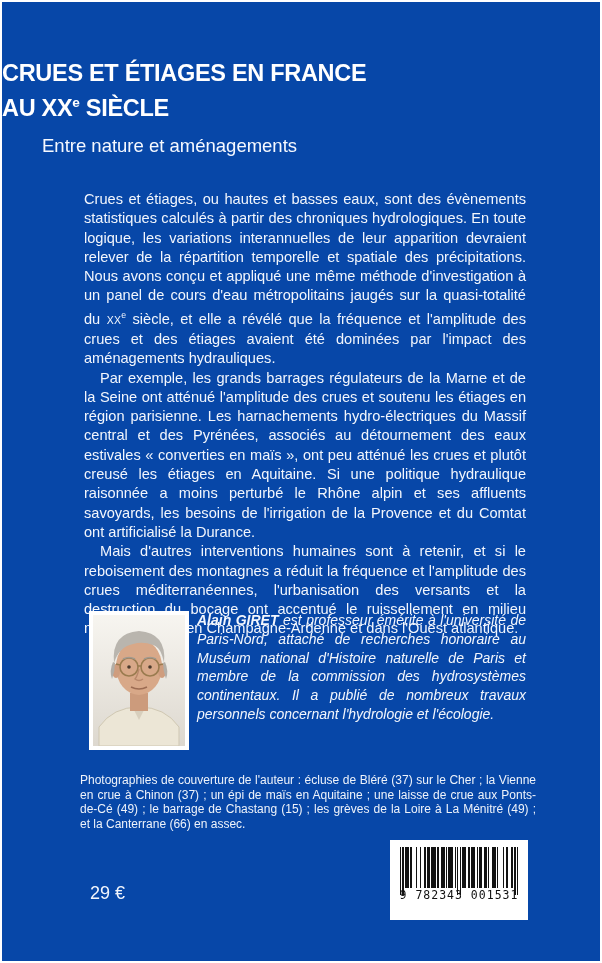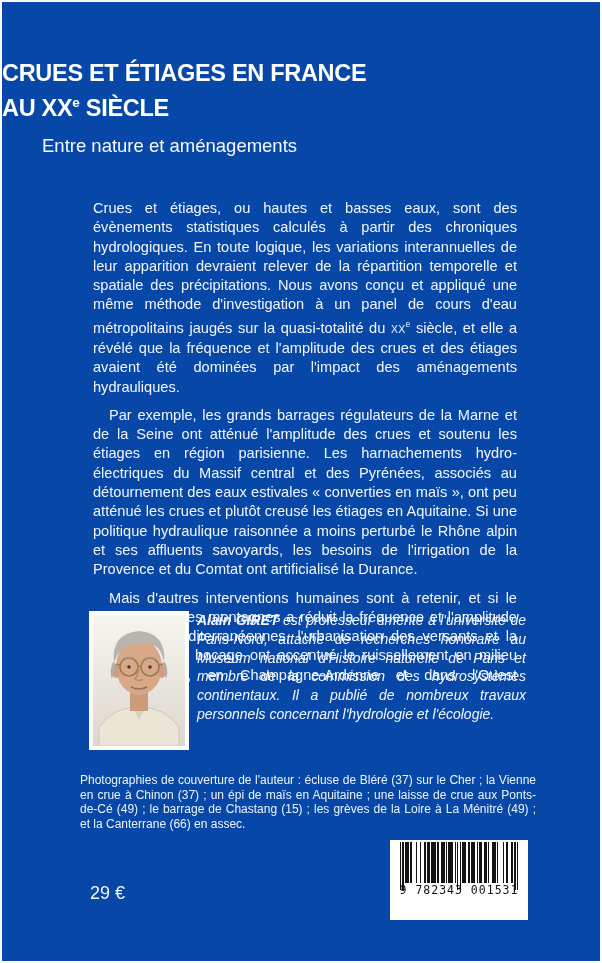--- a/index.html
+++ b/index.html
@@ -20,21 +20,21 @@
     font-size:23.5px;line-height:30px;letter-spacing:-0.3px;
   }
   .title .sup{font-size:0.58em;vertical-align:super;}
   .subtitle{margin-top:12px;font-size:18.5px;color:#f6f9ff;padding-left:40px;}
   
   .synopsis{
     position:absolute;left:82px;top:188px;width:442px;
     font-size:14.6px;line-height:19.3px;
     text-align:justify;
   }
-  .synopsis p{margin:9px;}
+  .synopsis p{margin:0;}
   .synopsis p.indent{text-indent:16px;}
   .xx{text-transform:uppercase;font-size:0.72em;letter-spacing:0.3px;}
   .supe{font-size:0.6em;vertical-align:super;}
   
   .author{position:absolute;left:87px;top:609px;width:437px;display:flex;}
   .photo-frame{
     flex:0 0 auto;width:92px;height:131px;background:#ffffff;
     border:4px solid #ffffff;box-sizing:content-box;
   }
   .photo-frame svg{display:block;width:92px;height:131px;}
@@ -50,21 +50,21 @@
     font-size:12px;line-height:14.6px;text-align:justify;
     color:#eef3fb;
   }
   
   .price{position:absolute;left:88px;top:881px;font-size:18px;}
   .isbn{position:absolute;left:88px;top:959px;font-size:10px;letter-spacing:0.2px;}
   .barcode-panel{
     position:absolute;left:388px;top:838px;width:138px;height:80px;
     background:#ffffff;box-sizing:border-box;
     display:flex;flex-direction:column;align-items:center;justify-content:flex-start;
-    padding-top:2px;
+    padding-top:7px;
   }
   .barcode-panel svg{width:118px;height:50px;}
   .barcode-number{
     font-family:"DejaVu Sans Mono", monospace;
     font-size:11.5px;color:#111;letter-spacing:1px;margin-top:-9px;
     background:transparent;
   }
 </style>
 </head>
 <body>

